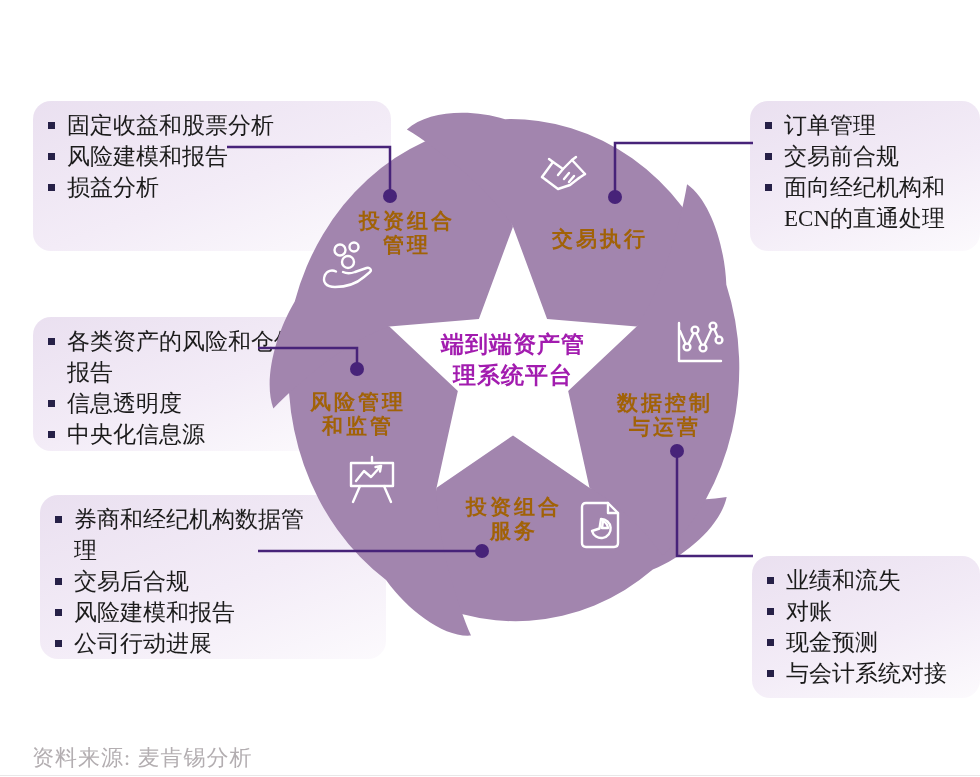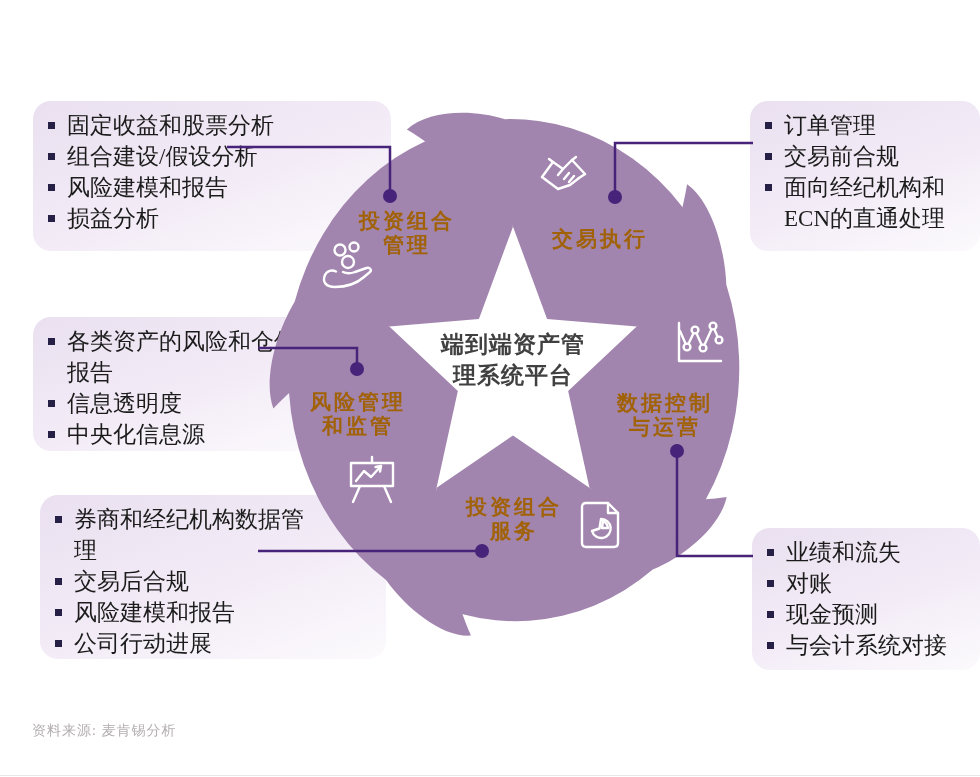--- a/index.html
+++ b/index.html
@@ -27,39 +27,38 @@
   #pinwheel{position:absolute;left:0;top:0;}
   
   .seg-label{
     position:absolute;transform:translate(-50%,-50%);
     color:#a16207;font-weight:bold;font-size:21px;line-height:24px;
     letter-spacing:3px;text-align:center;white-space:nowrap;
   }
   .seg-label div:empty{display:none;}
   .center-title{
     position:absolute;transform:translate(-50%,-50%);
-    color:#404040;font-weight:bold;font-size:23px;line-height:31px;
+    color:#a21caf;font-weight:bold;font-size:23px;line-height:31px;
     letter-spacing:1px;text-align:center;white-space:nowrap;
   }
   .icon{position:absolute;}
   .source{
-    position:absolute;left:32px;top:722px;
-    font-size:14px;color:#b3aeb1;letter-spacing:1px;
+    position:absolute;left:32px;top:743px;
+    font-size:22px;color:#b3aeb1;letter-spacing:1px;
   }
   .divider{position:absolute;left:0;top:775px;width:980px;height:1px;background:#e9e7e8;}
 </style>
 </head>
 <body>
 
 <div id="stage">
 
   <div class="callout tl" style="left:33px;top:101px;width:358px;height:150px;">
     <ul>
       <li><span class="bullet"></span><span>固定收益和股票分析</span></li>
-      <li><span class="bullet"></span><span>组合建设/假设分析</span></li>
       <li><span class="bullet"></span><span>风险建模和报告</span></li>
       <li><span class="bullet"></span><span>损益分析</span></li>
     </ul>
   </div>
 
   <div class="callout tr" style="left:750px;top:101px;width:230px;height:150px;">
     <ul>
       <li><span class="bullet"></span><span>订单管理</span></li>
       <li><span class="bullet"></span><span>交易前合规</span></li>
       <li><span class="bullet"></span><span>面向经纪机构和ECN的直通处理</span></li>
@@ -76,21 +75,21 @@
 
   <div class="callout bl" style="left:40px;top:495px;width:346px;height:164px;">
     <ul>
       <li><span class="bullet"></span><span>券商和经纪机构数据管理</span></li>
       <li><span class="bullet"></span><span>交易后合规</span></li>
       <li><span class="bullet"></span><span>风险建模和报告</span></li>
       <li><span class="bullet"></span><span>公司行动进展</span></li>
     </ul>
   </div>
 
-  <div class="callout br" style="left:752px;top:528px;width:228px;height:142px;">
+  <div class="callout br" style="left:752px;top:556px;width:228px;height:142px;">
     <ul>
       <li><span class="bullet"></span><span>业绩和流失</span></li>
       <li><span class="bullet"></span><span>对账</span></li>
       <li><span class="bullet"></span><span>现金预测</span></li>
       <li><span class="bullet"></span><span>与会计系统对接</span></li>
     </ul>
   </div>
 
   <svg id="pinwheel" width="980" height="777" viewBox="0 0 980 777">
     <g fill="#a285ae" transform="matrix(1,0,0,1.11,0,-40.81)">

